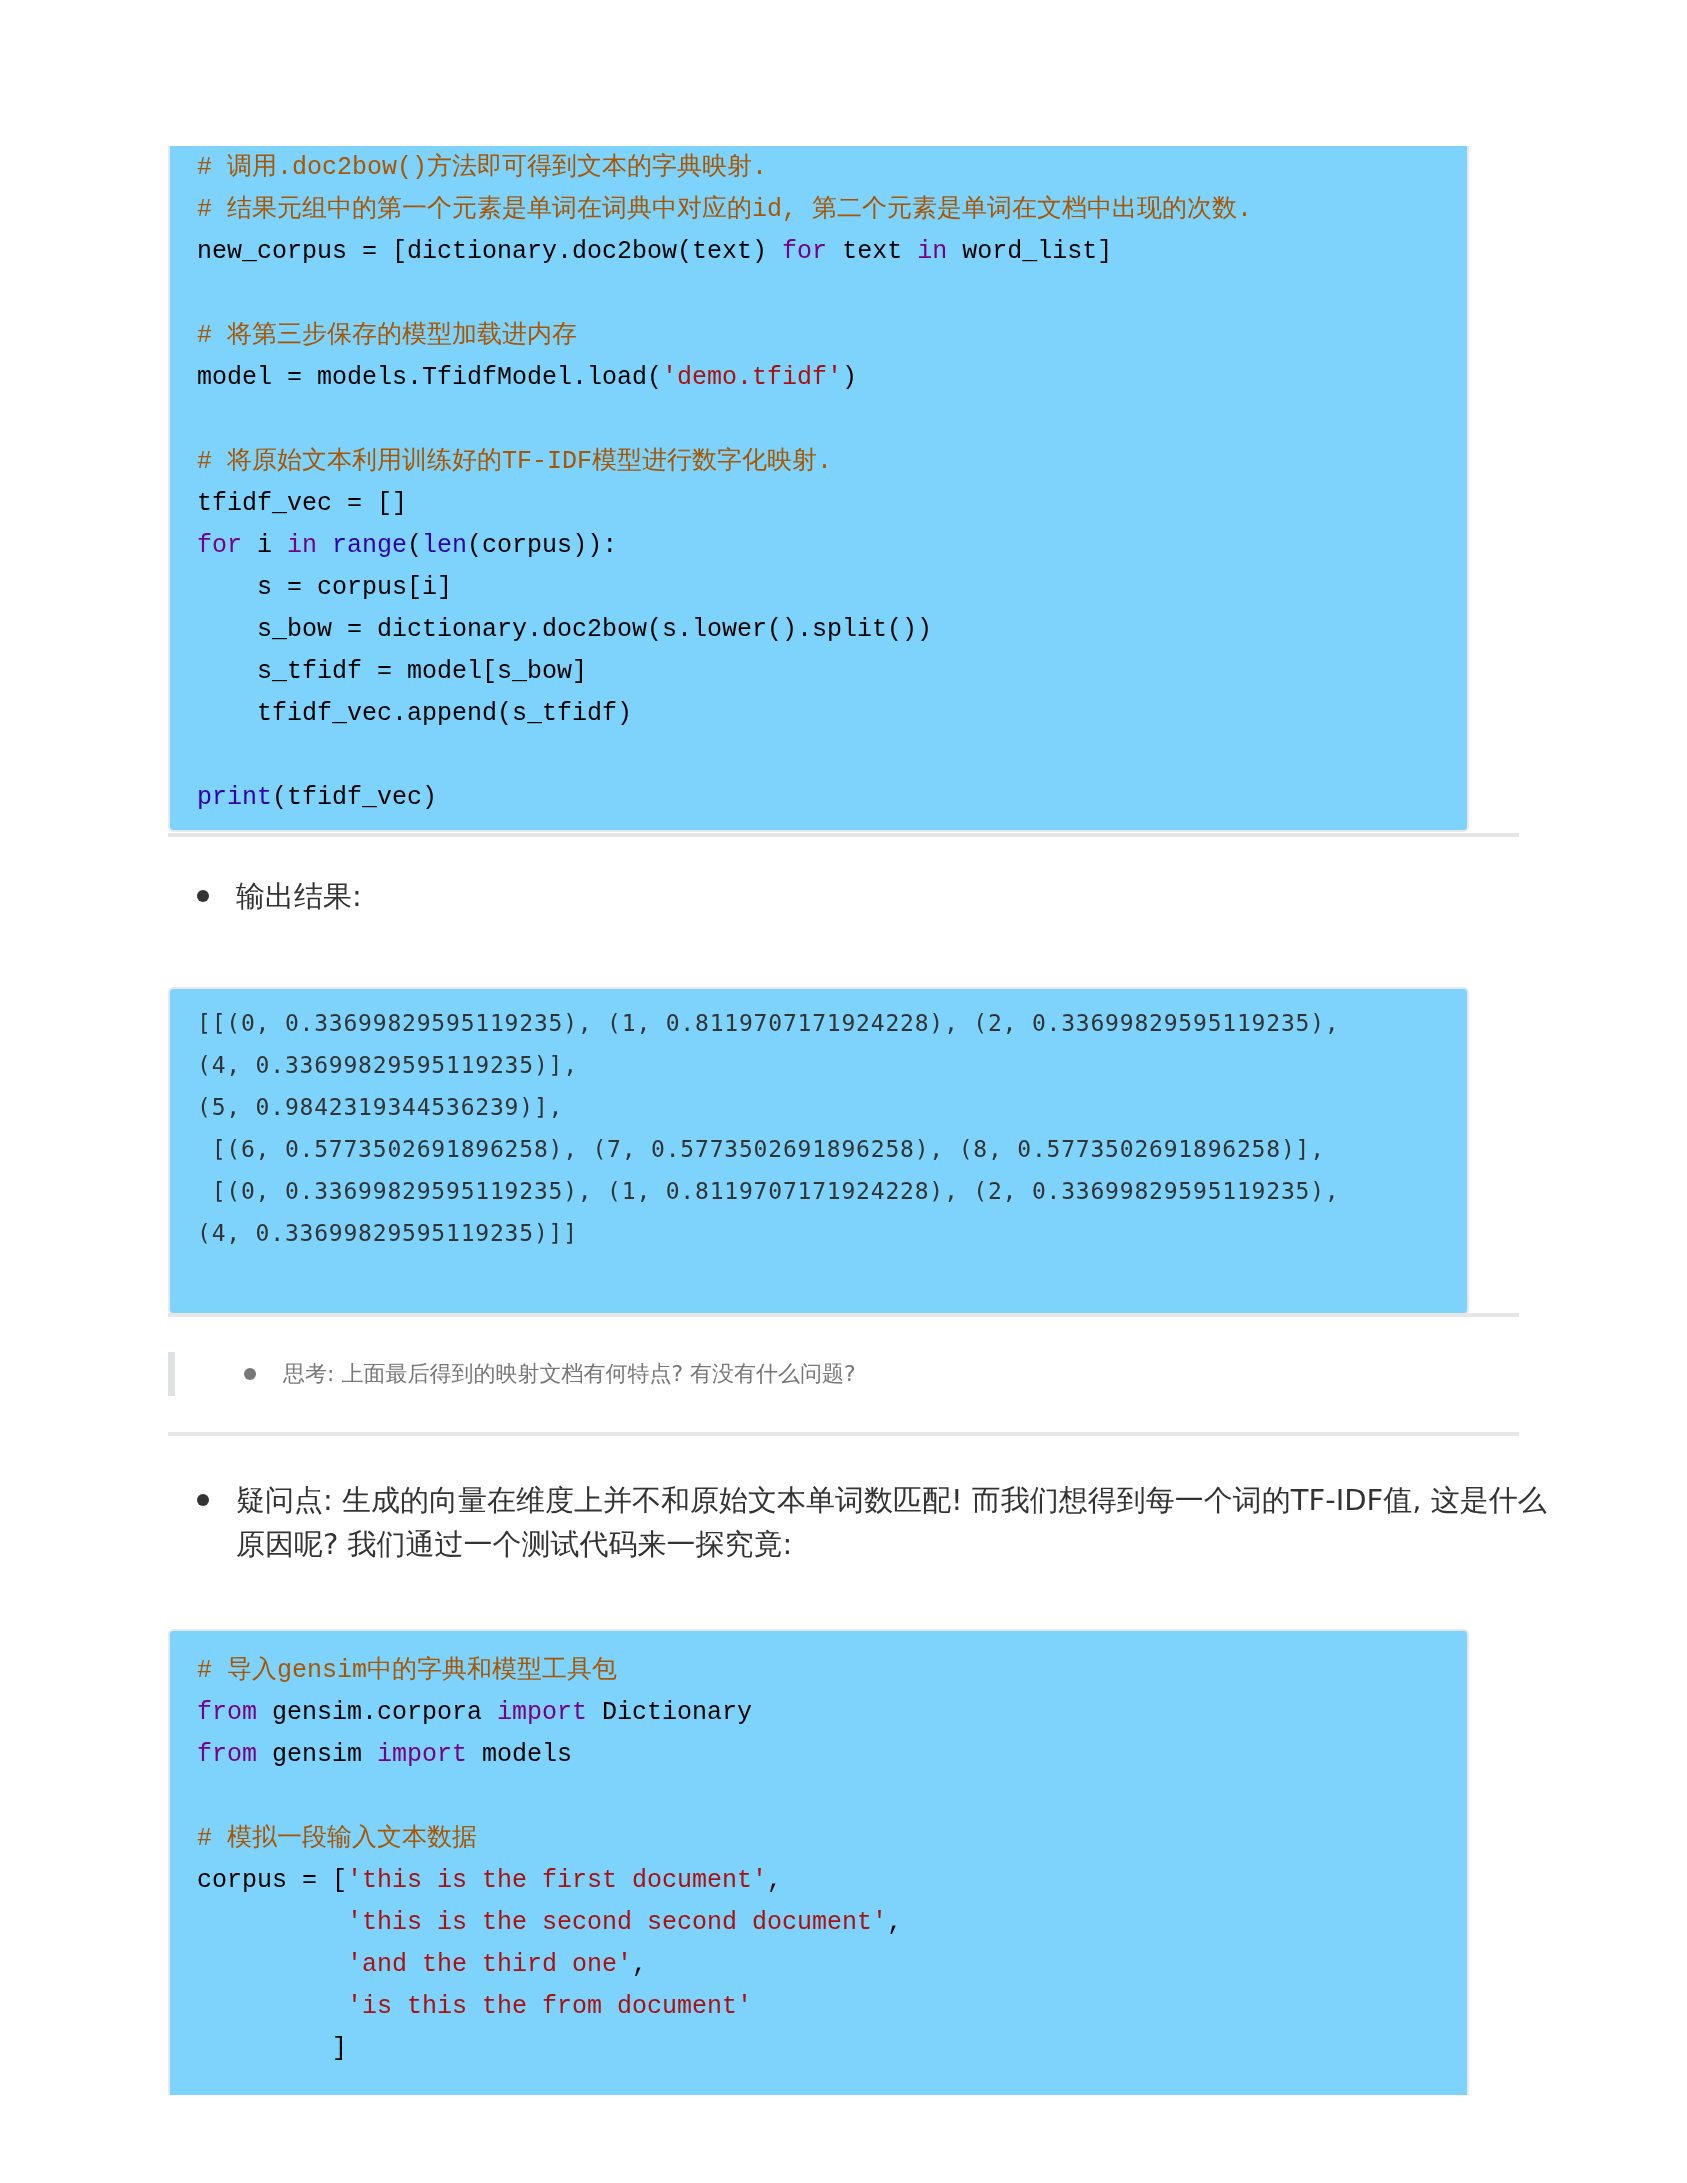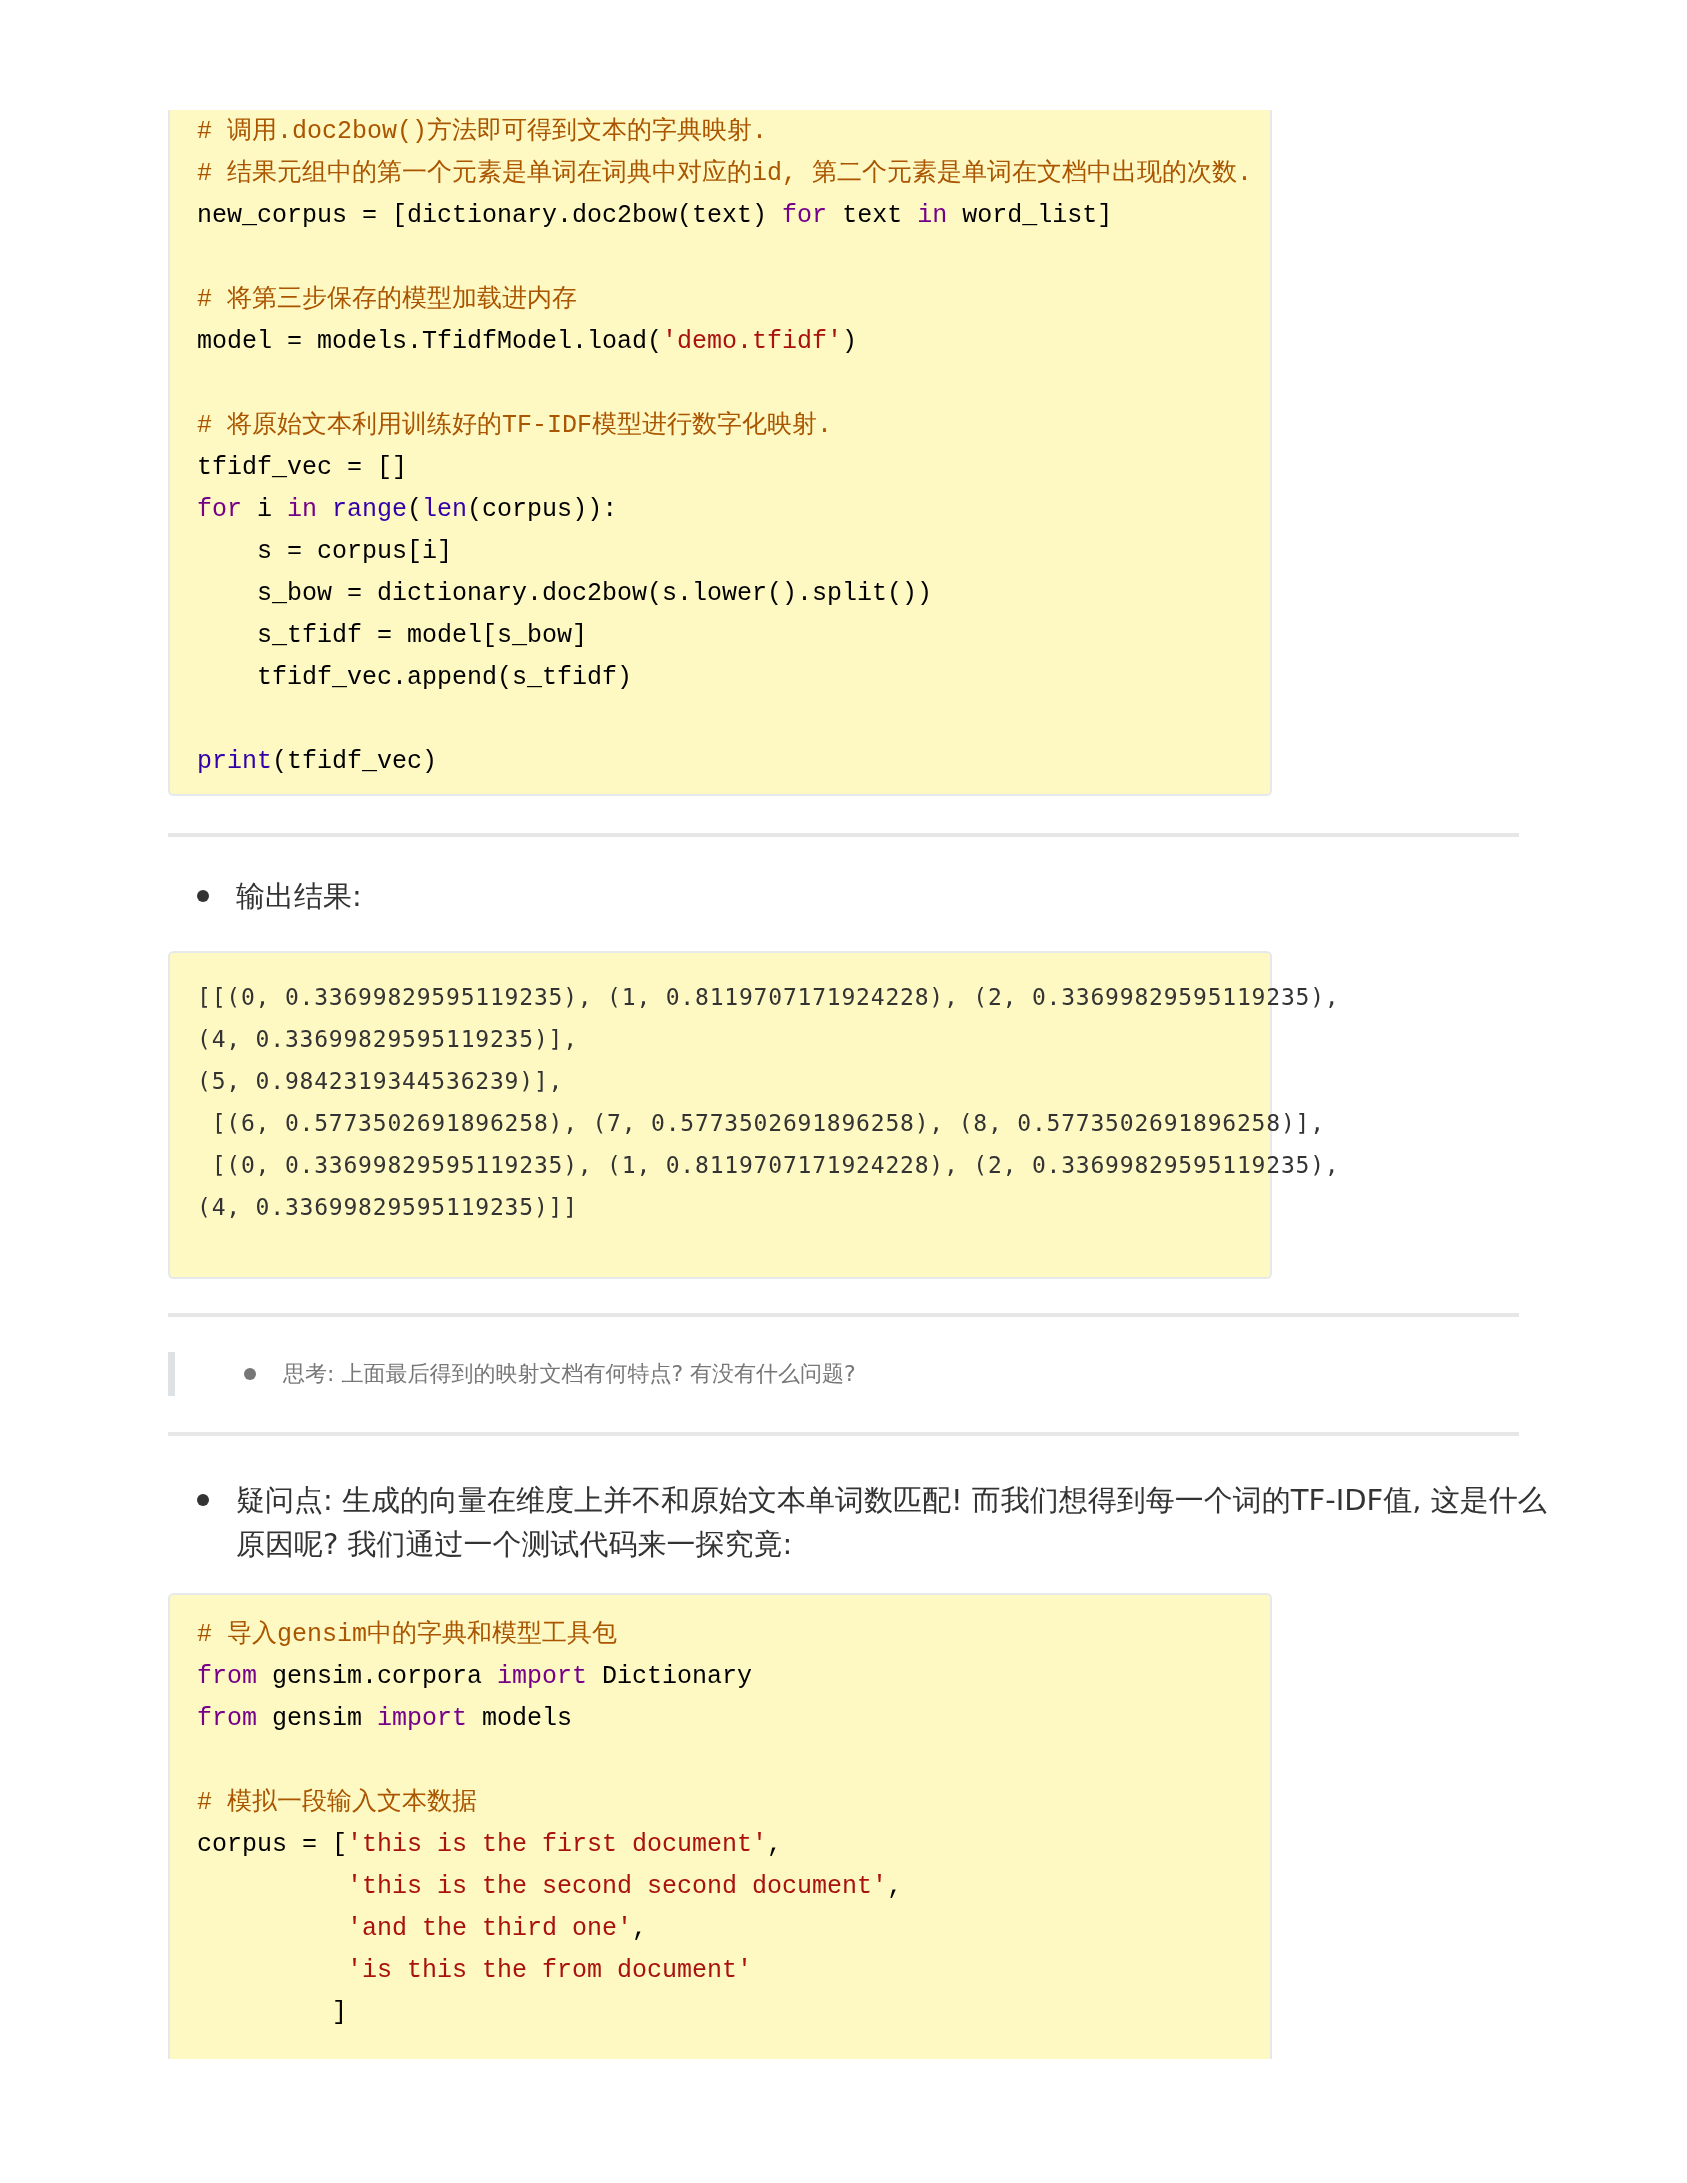--- a/index.html
+++ b/index.html
@@ -1,24 +1,24 @@
 <!DOCTYPE html>
 <html style="font-size:8.8px"><head>
 <meta charset="utf-8">
 <style>
   html, body { margin: 0; padding: 0; background: #ffffff; }
   body { width: 1687px; height: 2183px; position: relative; overflow: hidden;
          font-family: "DejaVu Sans", "Liberation Sans", sans-serif; color: #333333; }
   .page { position: absolute; left: 0; top: 0; width: 1687px; height: 2183px; }
   .code-block {
-    position: absolute; left: 168px; width: 1104px; box-sizing: border-box;
-    background: #fef9c3; border-left: 2.2px solid #e6e9ec; border-right: 2.2px solid #e6e9ec;
+    position: absolute; left: 168px; width: 1301px; box-sizing: border-box;
+    background: #7dd3fc; border-left: 2.2px solid #e6e9ec; border-right: 2.2px solid #e6e9ec;
     padding: 0 0 0 27px;
     font-family: "Liberation Mono", "DejaVu Sans Mono", monospace;
-    font-size: 25px; color: #000000;
+    font-size: 25px; color: #000000; margin-top: 36px;
   }
   .code-block.rounded { border: 2.2px solid #e6e9ec; border-radius: 5.5px; }
   .code-block.rounded-bottom { border-bottom: 2.2px solid #e6e9ec; border-radius: 0 0 5.5px 5.5px; }
   .code-block.rounded-top { border-top: 2.2px solid #e6e9ec; border-radius: 5.5px 5.5px 0 0; }
   .code-line { height: 42px; line-height: 42px; white-space: pre; }
   .c-comment { color: #aa5500; }
   .c-kw { color: #770088; }
   .c-builtin { color: #3300aa; }
   .c-str { color: #aa1111; }
   .c-plain { color: #000000; }
@@ -57,21 +57,21 @@
       <div class="code-line"><span class="c-builtin">print</span><span class="c-plain">(tfidf_vec)</span></div>
     </div>
 
   <div class="hr" style="top:833px;"></div>
 
   <div class="bullet-item" style="top:874px; height:44px;">
     <span class="bullet-dot" style="top:16px;"></span>
     <span class="bullet-text">输出结果:</span>
   </div>
 
-  <div class="code-block rounded output-block" style="top:951px; height:328px; padding-top:23px;" id="ob">
+  <div class="code-block rounded output-block" style="top:951px; height:328px; padding-top:13px;" id="ob">
       <div class="code-line">[[(0, 0.33699829595119235), (1, 0.8119707171924228), (2, 0.33699829595119235),</div>
       <div class="code-line">(4, 0.33699829595119235)],</div>
       <div class="code-line">(5, 0.9842319344536239)],</div>
       <div class="code-line"> [(6, 0.5773502691896258), (7, 0.5773502691896258), (8, 0.5773502691896258)],</div>
       <div class="code-line"> [(0, 0.33699829595119235), (1, 0.8119707171924228), (2, 0.33699829595119235),</div>
       <div class="code-line">(4, 0.33699829595119235)]]</div>
     </div>
 
   <div class="hr" style="top:1313px;"></div>
 

